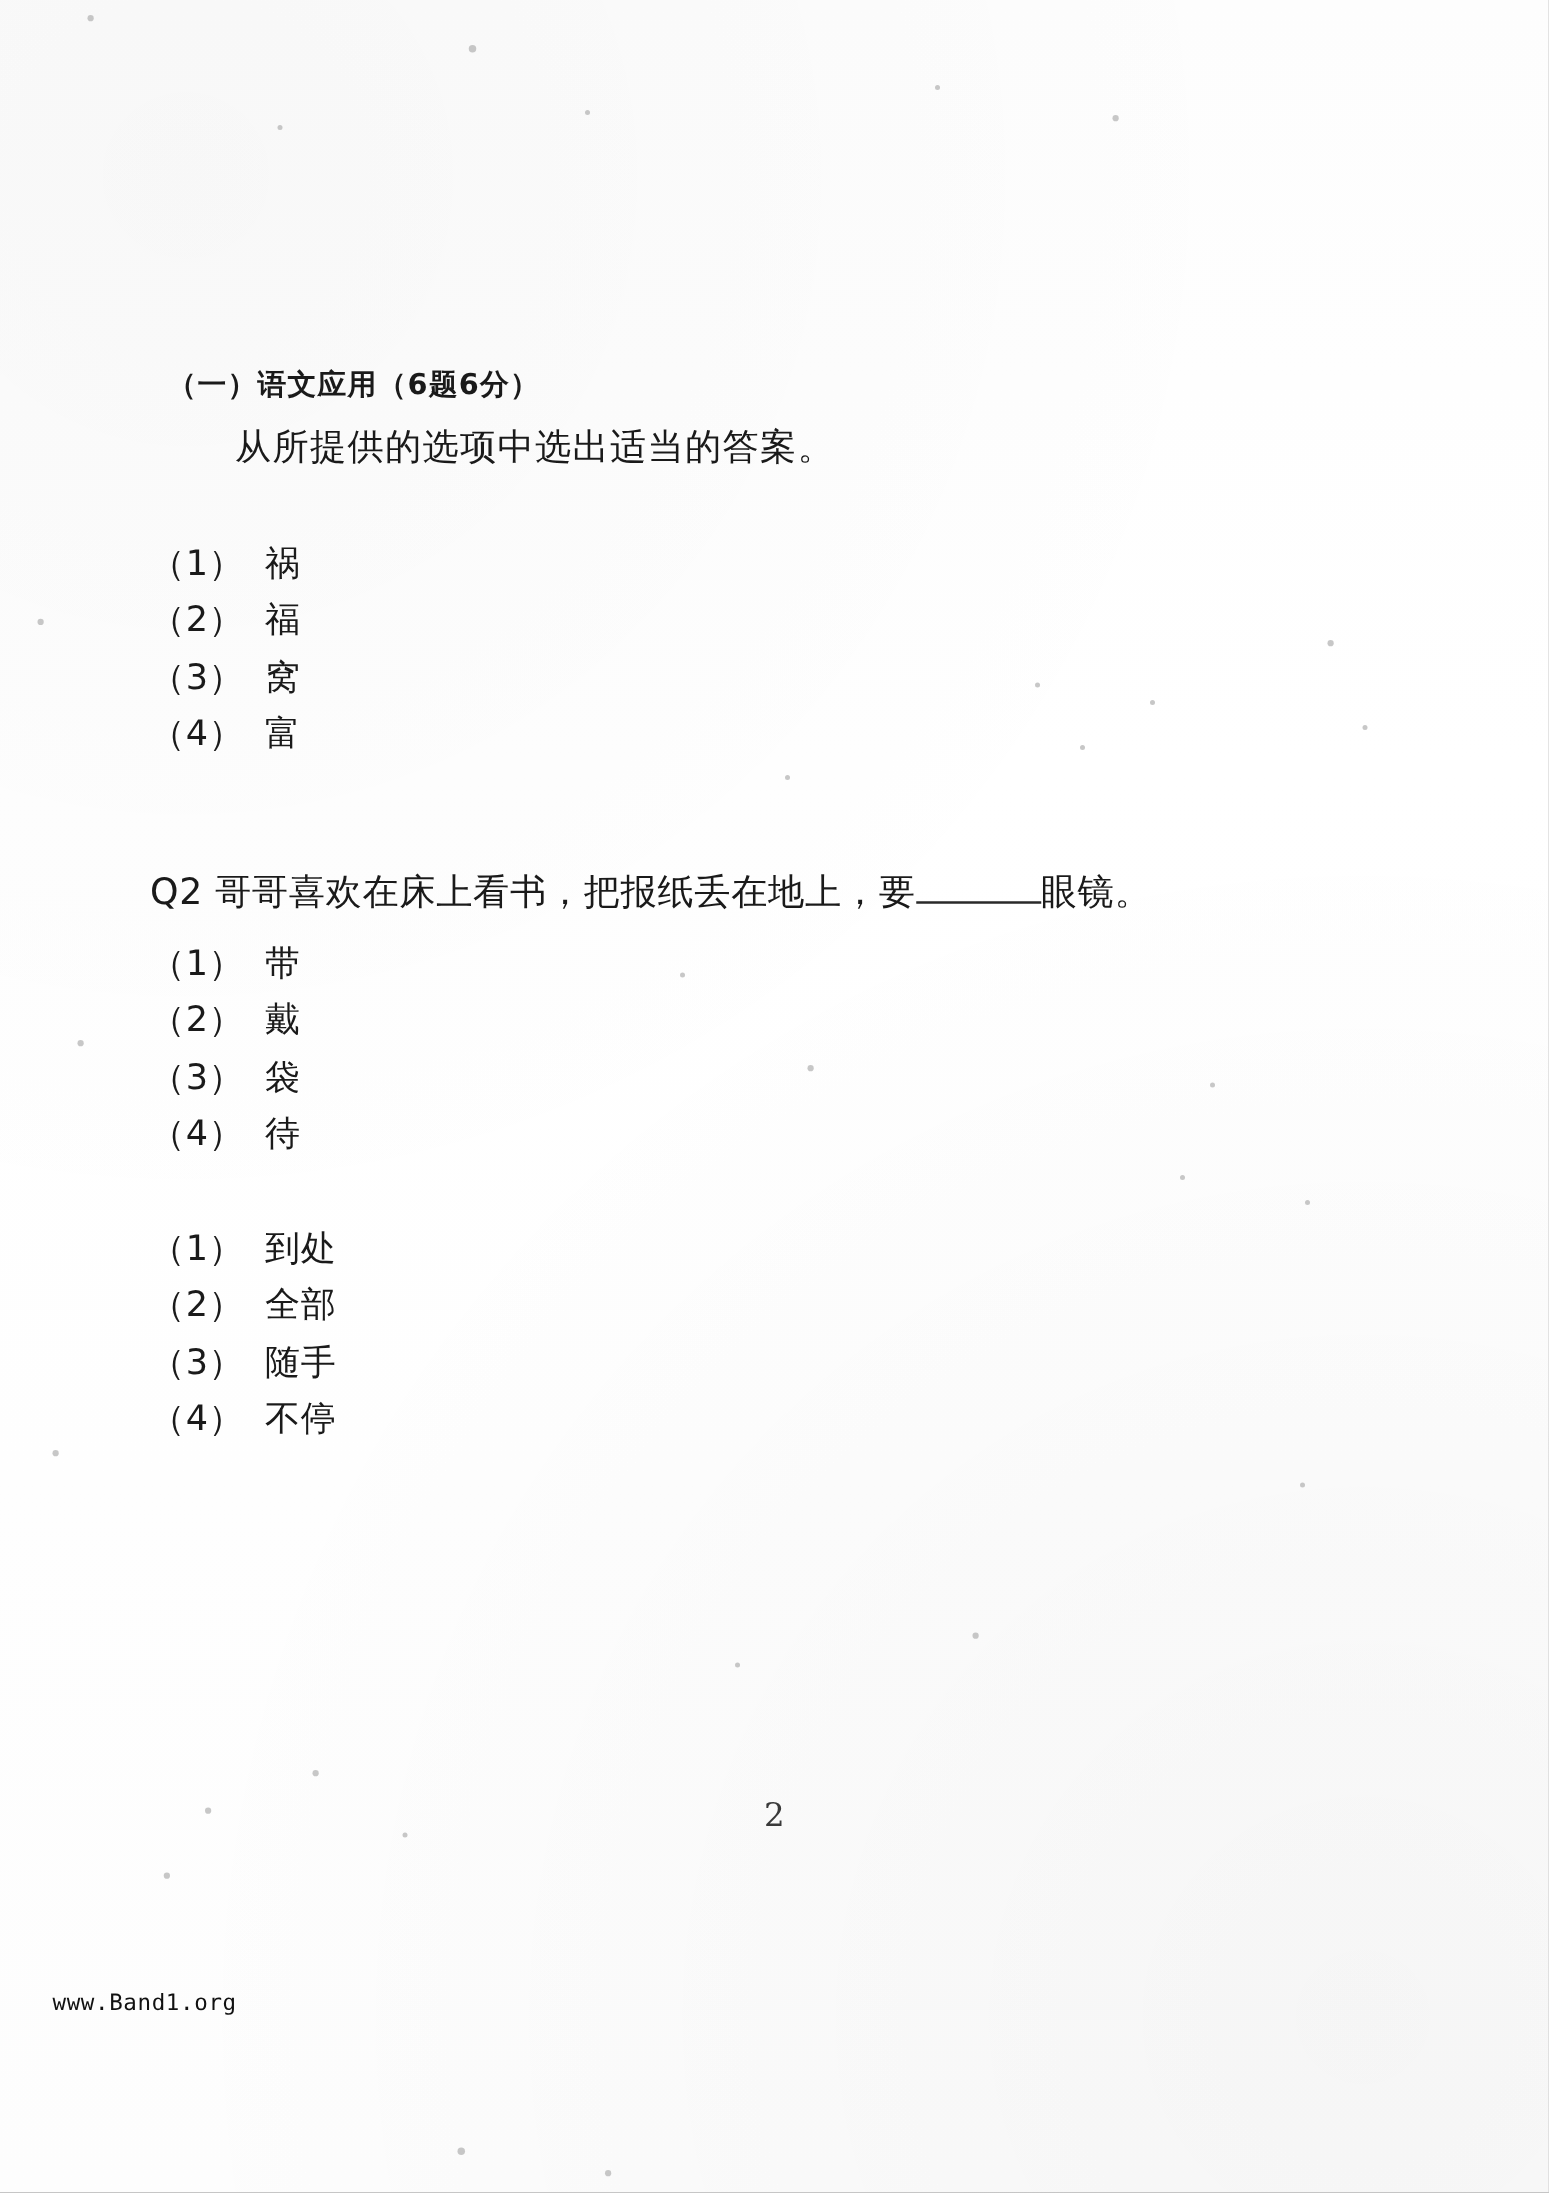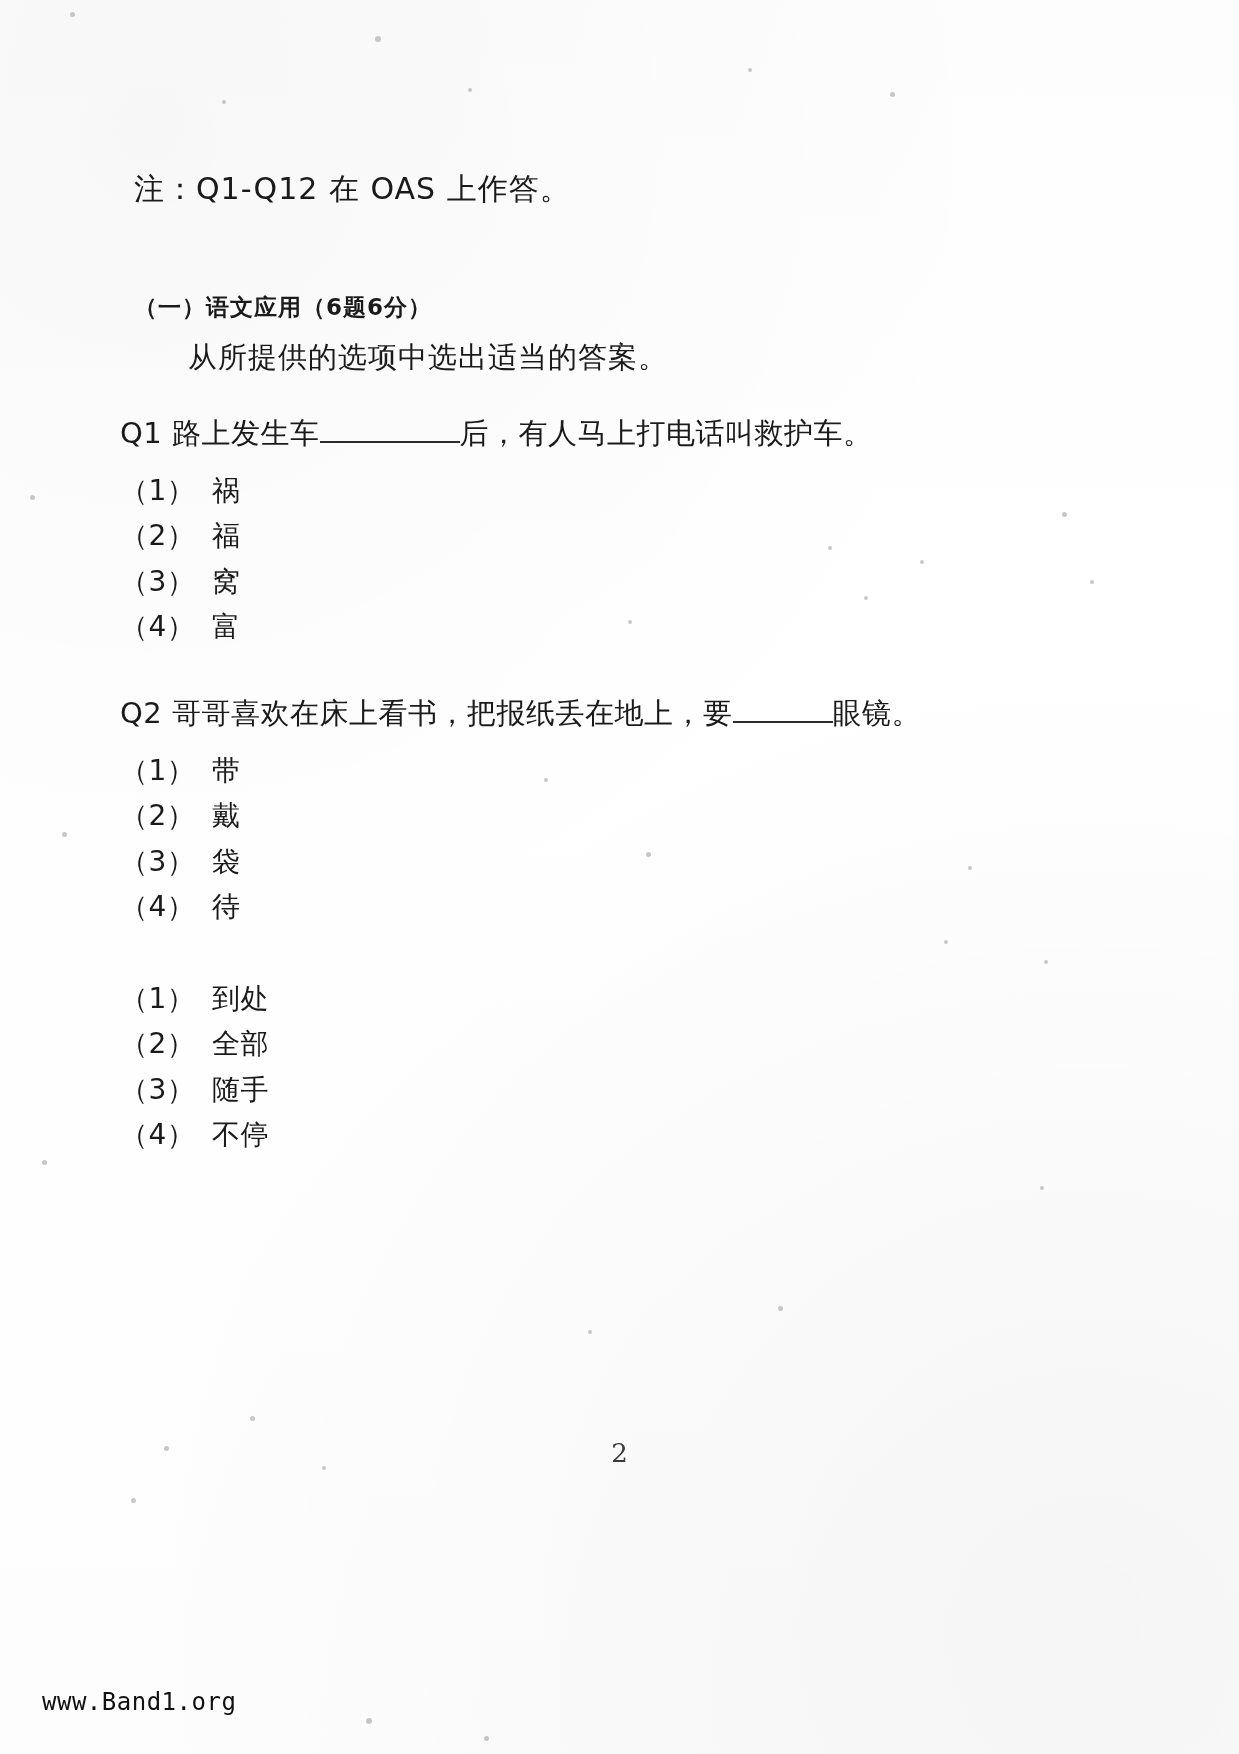--- a/index.html
+++ b/index.html
@@ -129,23 +129,23 @@
     top: 1438px;
     text-align: center;
     font-size: 26px;
     font-family: "DejaVu Serif", serif;
     color: #3a3a3a;
   }
 
   .watermark {
     position: absolute;
     left: 42px;
-    top: 1688px;
+    top: 1592px;
     font-family: "DejaVu Sans Mono", monospace;
-    font-size: 24px;
+    font-size: 18px;
     color: #111;
     letter-spacing: 0.5px;
   }
 </style>
 </head>
 <body>
 
 <div class="page">
   <div class="paper-tint"></div>
 
@@ -175,30 +175,26 @@
   <div class="speck" style="left:250px; top:1416px;width:5px; height:5px;"></div>
   <div class="speck" style="left:164px; top:1446px;width:5px; height:5px;"></div>
   <div class="speck" style="left:322px; top:1466px;width:4px; height:4px;"></div>
   <div class="speck" style="left:131px; top:1498px;width:5px; height:5px;"></div>
   <div class="speck" style="left:366px; top:1718px;width:6px; height:6px;"></div>
   <div class="speck" style="left:484px; top:1736px;width:5px; height:5px;"></div>
 
   <div class="content">
 
     <div class="note-block">
-      <div class="note-line1">注：Q1-Q12 在 OAS 上作答。</div>
     </div>
 
     <div class="section-title">（一）语文应用（6题6分）</div>
     <div class="section-instruction">从所提供的选项中选出适当的答案。</div>
 
     <div class="question" id="q1">
-      <div class="q-stem">
-        <span>Q1 路上发生车</span><span class="blank blank-long"></span><span>后，有人马上打电话叫救护车。</span>
-      </div>
       <div class="options">
         <div class="option">
           <span class="opt-num">（1）</span>
           <span class="opt-text">祸</span>
         </div>
         <div class="option">
           <span class="opt-num">（2）</span>
           <span class="opt-text">福</span>
         </div>
         <div class="option">

